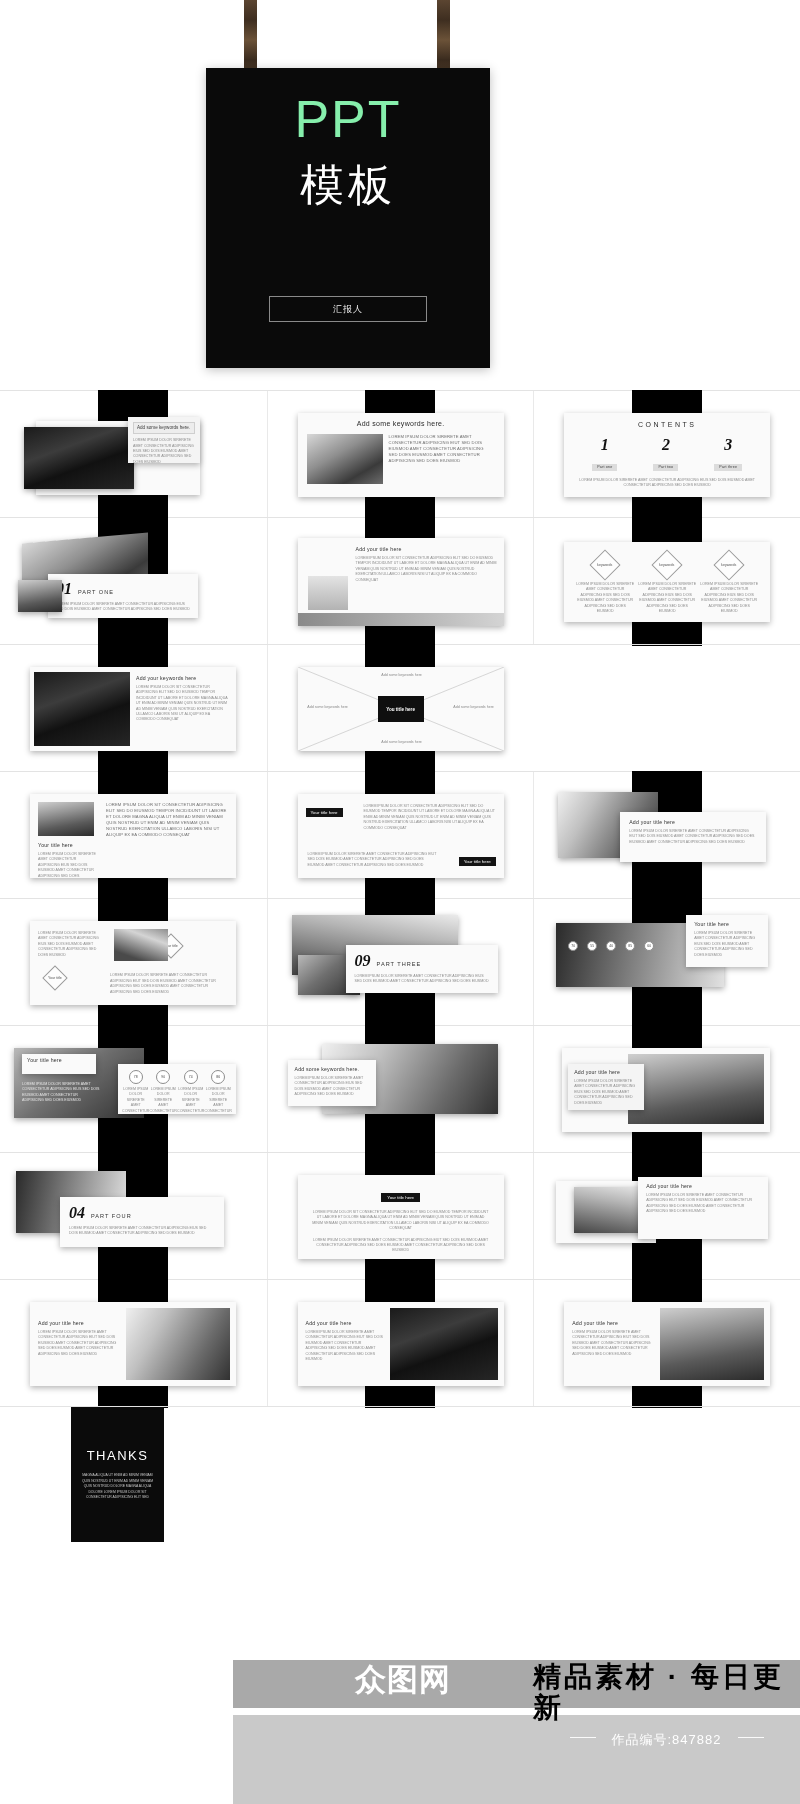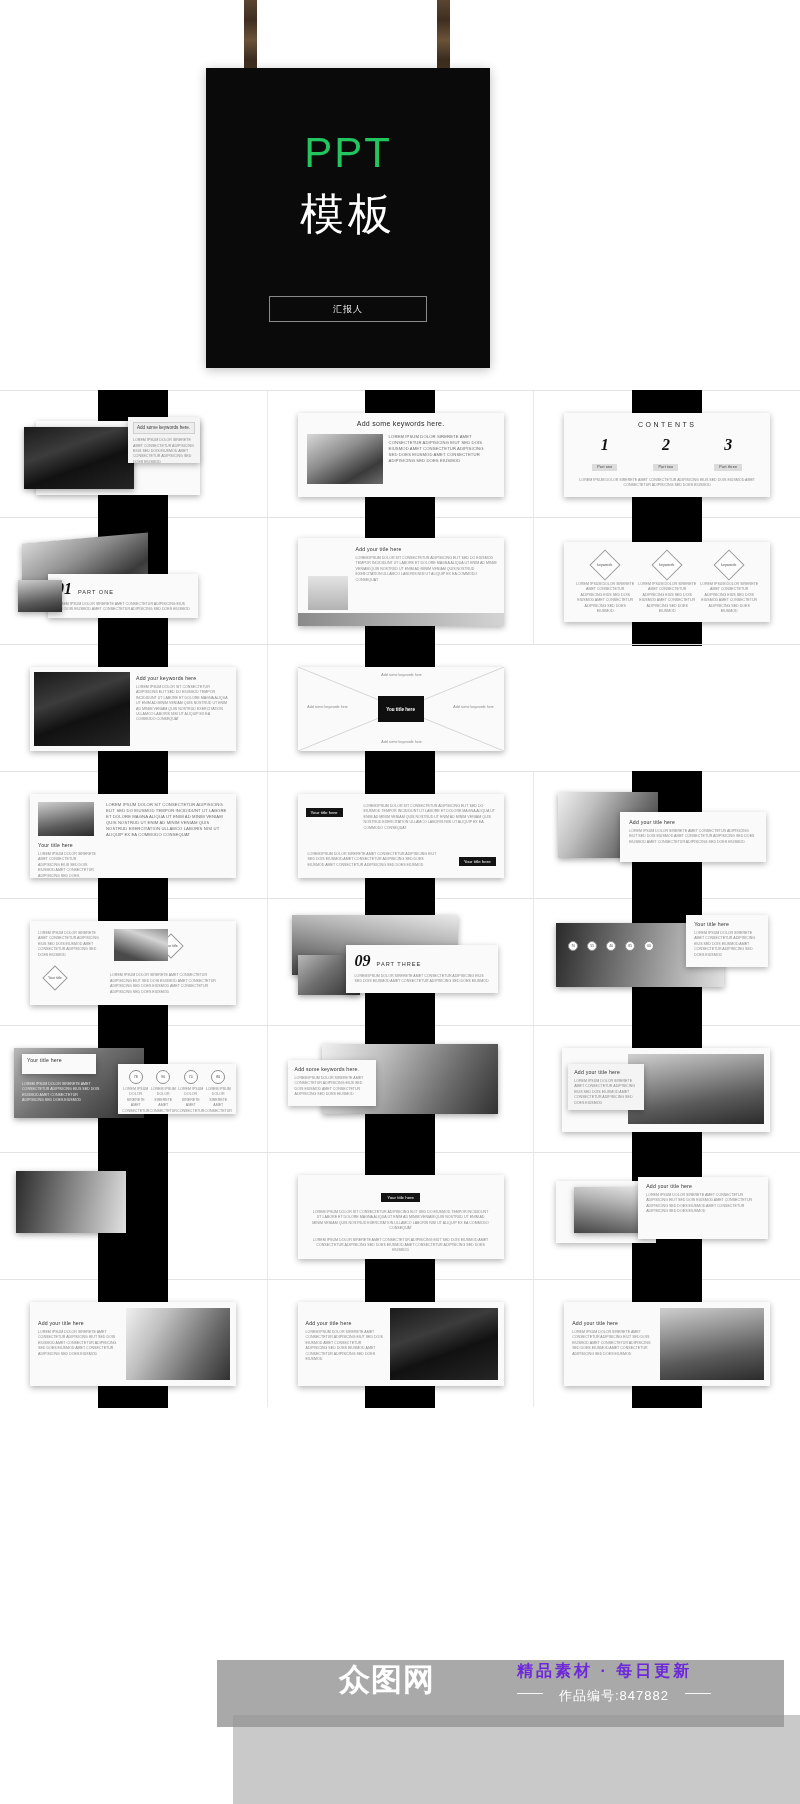--- a/index.html
+++ b/index.html
@@ -17,22 +17,22 @@
     background:linear-gradient(180deg,#5b4531 0%,#3e2e20 25%,#6b5238 50%,#3a2b1e 75%,#55402c 100%);
   }
   .strap.left { left:244px; }
   .strap.right { left:437px; }
   .poster {
     position:absolute; left:206px; top:68px; width:284px; height:300px;
     background:#0a0a0a; box-shadow:0 2px 10px rgba(0,0,0,.25);
     display:flex; flex-direction:column; align-items:center;
   }
   .poster-title-en {
-    color:#22c55e; font-size:42px; font-weight:300; letter-spacing:2px;
-    margin-top:64px; line-height:1;
+    color:#86efac; font-size:52px; font-weight:300; letter-spacing:2px;
+    margin-top:25px; line-height:1;
   }
   .poster-title-cn {
     color:#fff; font-size:44px; font-weight:400; letter-spacing:4px;
     margin-top:16px; line-height:1.1;
   }
   .poster-btn {
     position:absolute; left:63px; top:228px; width:158px; height:26px;
     border:1px solid #8a8a8a; display:flex; align-items:center; justify-content:center;
     color:#efefef; font-size:9px; letter-spacing:1px;
   }
@@ -104,31 +104,31 @@
   .thanks-row { position:relative; width:800px; height:135px; border-top:1px solid #e3e3e3; }
   .thanks-slide {
     position:absolute; left:71px; top:0; width:93px; height:135px; background:#0b0b0b;
     display:flex; flex-direction:column; align-items:center; justify-content:center;
   }
   .thanks-slide .th-title { color:#fff; font-size:13px; letter-spacing:1.5px; font-weight:300; }
   .thanks-slide .th-sub { color:#c9c9c9; font-size:3.4px; line-height:1.6; text-align:center; margin-top:10px; width:78px; }
 
   
   .watermark {
-    position:absolute; left:217px; top:1660px; width:567px; height:67px;
+    position:absolute; left:233px; top:1660px; width:567px; height:48px;
     background:rgba(150,150,150,.82);
     display:flex; align-items:center;
   }
   .wm-logo {
     position:absolute; left:122px; top:4px;
     color:#fff; font-size:31px; letter-spacing:1px; font-weight:700; line-height:1;
     font-family:"DejaVu Sans", sans-serif;
   }
   .wm-right { position:absolute; left:300px; top:2px; }
-  .wm-tag { color:#6d28d9; font-size:16px; letter-spacing:3px; font-weight:700; line-height:1.1; }
+  .wm-tag { color:#000000; font-size:28px; letter-spacing:3px; font-weight:700; line-height:1.1; }
   .wm-id { color:#fff; font-size:13px; letter-spacing:1px; margin-top:4px; text-align:center; }
   .wm-id-wrap { display:flex; align-items:center; justify-content:center; gap:16px; margin-top:3px; }
   .wm-dash { width:26px; height:1px; background:#fff; opacity:.9; }
   .wm-strip { position:absolute; left:233px; top:1715px; width:567px; height:89px; background:#c9c9c9; }
 </style>
 </head>
 <body>
 
 <div class="cover-area">
   <div class="strap left"></div>
@@ -413,20 +413,27 @@
         </div>
       </div>
     </div>
   </div>
 
   <div class="row">
 
     <div class="cell">
       <div class="vband"></div>
       <div class="photo ph8" style="left:16px; top:18px; width:110px; height:62px;"></div>
+      <div class="card white" style="left:60px; top:44px; width:164px; height:50px; padding:7px 9px;">
+        <div style="display:flex; align-items:baseline; gap:6px;">
+          <span class="num-big">04</span>
+          <span class="part-lb">PART FOUR</span>
+        </div>
+        <div class="tt3" style="margin-top:4px;">LOREM IPSUM DOLOR SIRERETE AMET CONSECTETUR ADIPISICING EIUS SED DOIS EIUSMOD AMET CONSECTETUR ADIPISICING SED DOES EIUSMOD</div>
+      </div>
     </div>
 
     <div class="cell">
       <div class="vband"></div>
       <div class="card white" style="left:30px; top:22px; width:206px; height:84px; padding:10px 14px; text-align:center;">
         <div style="display:inline-block; background:#131313; color:#fff; font-size:4.4px; padding:2px 6px;">Your title here</div>
         <div class="tt3" style="margin-top:7px;">LOREM IPSUM DOLOR SIT CONSECTETUR ADIPISICING ELIT SED DO EIUSMOD TEMPOR INCIDIDUNT UT LABORE ET DOLORE MAGNA ALIQUA UT ENIM AD MINIM VENIAM QUIS NOSTRUD UT ENIM AD MINIM VENIAM QUIS NOSTRUD EXERCITATION ULLAMCO LABORIS NISI UT ALIQUIP EX EA COMMODO CONSEQUAT</div>
         <div class="tt3" style="margin-top:6px;">LOREM IPSUM DOLOR SIRERETE AMET CONSECTETUR ADIPISICING EIUT SED DOIS EIUSMOD AMET CONSECTETUR ADIPISICING SED DOES EIUSMOD AMET CONSECTETUR ADIPISICING SED DOES EIUSMOD</div>
         
       </div>
@@ -472,20 +479,26 @@
       <div class="card white" style="left:30px; top:22px; width:206px; height:84px;">
         <div class="photo ph3" style="left:96px; top:6px; width:104px; height:72px; box-shadow:none;"></div>
         <div style="position:absolute; left:8px; top:18px; width:80px;">
           <div class="hd-sm">Add your title here</div>
           <div class="tt3" style="margin-top:4px;">LOREM IPSUM DOLOR SIRERETE AMET CONSECTETUR ADIPISICING EIUT SED DOIS EIUSMOD AMET CONSECTETUR ADIPISICING SED DOES EIUSMOD AMET CONSECTETUR ADIPISICING SED DOES EIUSMOD</div>
         </div>
       </div>
     </div>
   </div>
 
+  <div class="thanks-row">
+    <div class="thanks-slide">
+      <div class="th-title">THANKS</div>
+      <div class="th-sub">MAGNA ALIQUA UT ENIM AD MINIM VENIAM QUIS NOSTRUD UT ENIM AD MINIM VENIAM QUIS NOSTRUD DOLORE MAGNA ALIQUA DOLORE LOREM IPSUM DOLOR SIT CONSECTETUR ADIPISICING ELIT SED</div>
+    </div>
+  </div>
 </div>
 
 <div class="wm-strip"></div>
 <div class="watermark">
   <div class="wm-logo">众图网</div>
   <div class="wm-right">
     <div class="wm-tag">精品素材 · 每日更新</div>
     <div class="wm-id-wrap">
       <span class="wm-dash"></span>
       <span class="wm-id">作品编号:847882</span>

